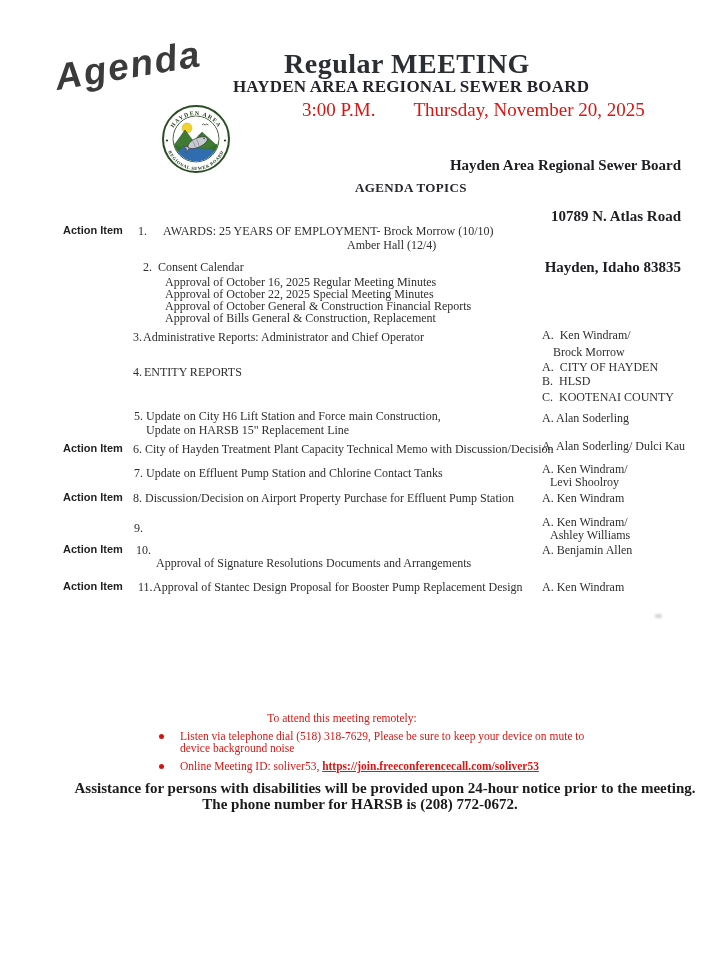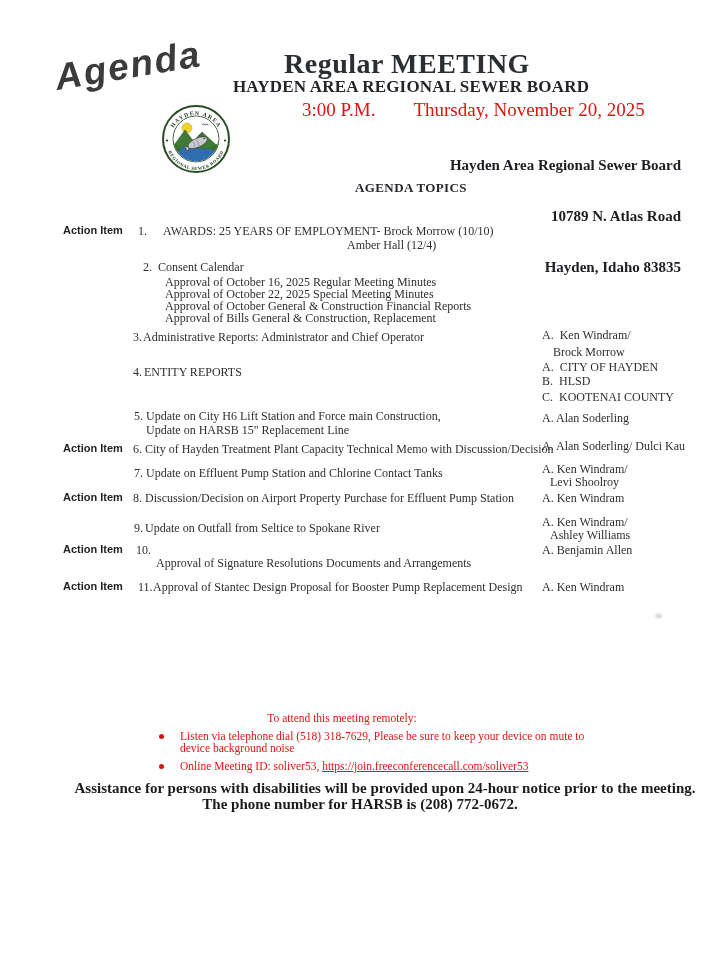--- a/index.html
+++ b/index.html
@@ -32,21 +32,21 @@
     font-family:"Liberation Sans","DejaVu Sans",sans-serif;
     font-weight:bold;font-size:11px;color:#1f1f1f;left:63px;
   }
   .t{font-size:12px;color:#2e2e2e;}
   .rt{font-size:12px;color:#2e2e2e;left:542px;}
   
   .red{color:#de1512;}
   .f{font-size:11.5px;}
   .bullet{width:5px;height:5px;border-radius:50%;background:#d31410;left:159px;}
   .fb{font-size:11.5px;color:#de1512;left:180px;}
-  .link{text-decoration:underline;color:#de1512;cursor:pointer;}
+  .link{text-decoration:underline;color:#de1512;cursor:pointer;font-weight:bold;}
   .fbold{font-size:15px;font-weight:bold;color:#1b1b1b;}
   .artifact{left:655px;top:614px;width:7px;height:4px;border-radius:50%;background:#9a9a9a;opacity:.45;filter:blur(1px);}
   .logo{left:161px;top:104px;width:70px;height:70px;}
 </style>
 </head>
 <body>
 
 <div class="page">
 
   <div class="abs watermark">Agenda</div>
@@ -137,21 +137,20 @@
   <span class="abs t" style="left:134px;top:467px">7.</span>
   <span class="abs t" style="left:146px;top:467px">Update on Effluent Pump Station and Chlorine Contact Tanks</span>
   <span class="abs rt" style="top:463px">A. Ken Windram/</span>
   <span class="abs rt" style="left:550px;top:476px">Levi Shoolroy</span>
 
   <span class="abs t" style="left:133px;top:492px">8.</span>
   <span class="abs t" style="left:145px;top:492px">Discussion/Decision on Airport Property Purchase for Effluent Pump Station</span>
   <span class="abs rt" style="top:492px">A. Ken Windram</span>
 
   <span class="abs t" style="left:134px;top:522px">9.</span>
-  <span class="abs t" style="left:145px;top:522px">Update on Outfall from Seltice to Spokane River</span>
   <span class="abs rt" style="top:516px">A. Ken Windram/</span>
   <span class="abs rt" style="left:550px;top:529px">Ashley Williams</span>
 
   <span class="abs t" style="left:136px;top:544px">10.</span>
   <span class="abs t" style="left:156px;top:557px">Approval of Signature Resolutions Documents and Arrangements</span>
   <span class="abs rt" style="top:544px">A. Benjamin Allen</span>
 
   <span class="abs t" style="left:138px;top:581px">11.</span>
   <span class="abs t" style="left:153px;top:581px">Approval of Stantec Design Proposal for Booster Pump Replacement Design</span>
   <span class="abs rt" style="top:581px">A. Ken Windram</span>

